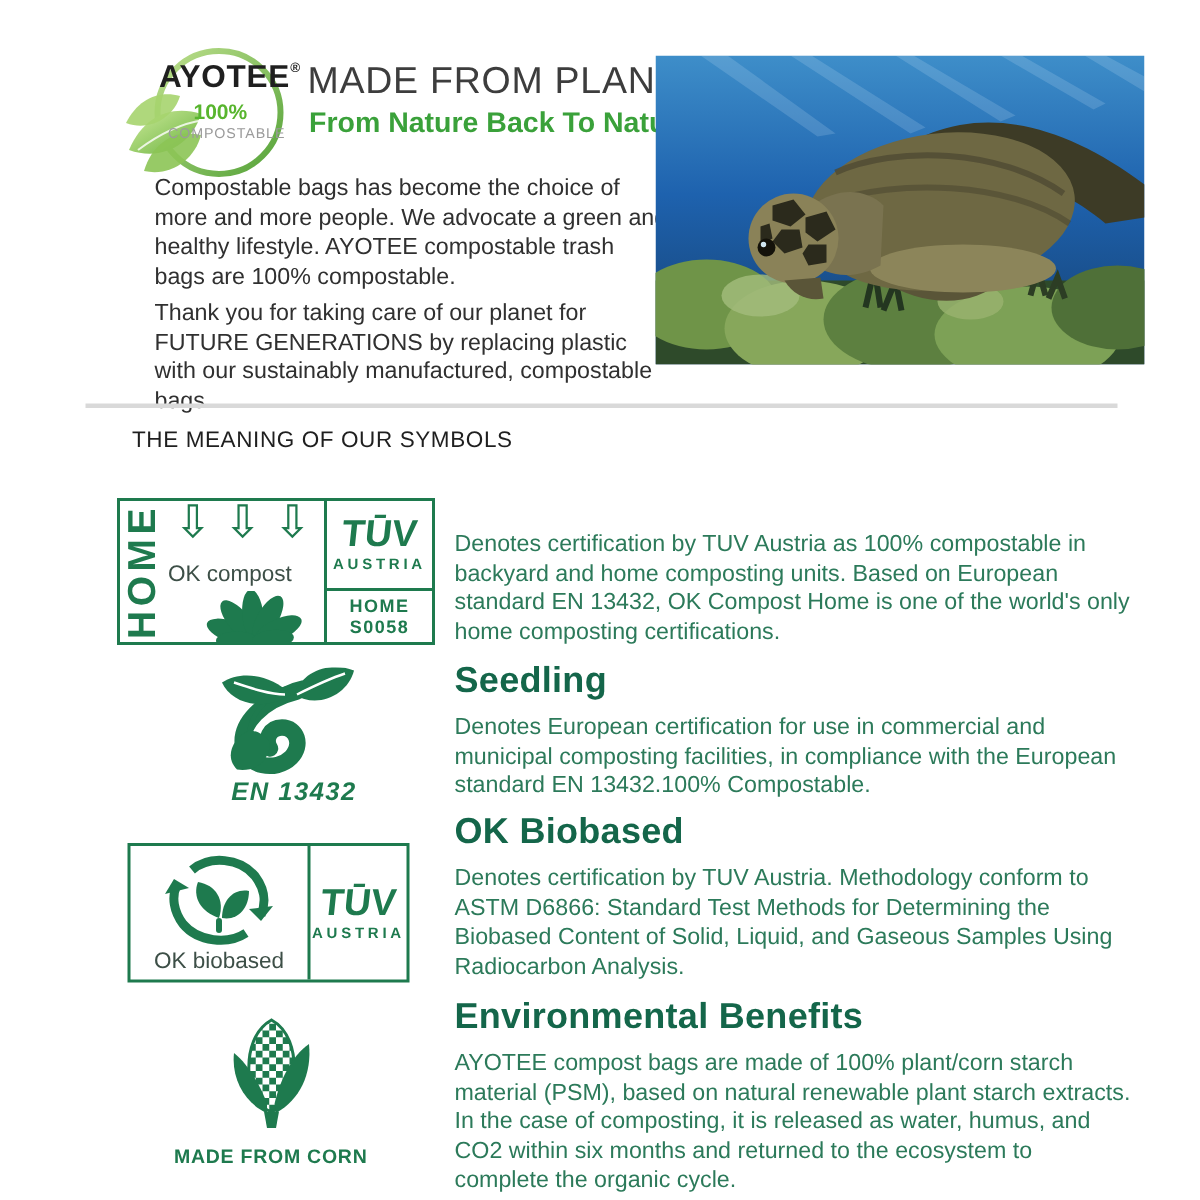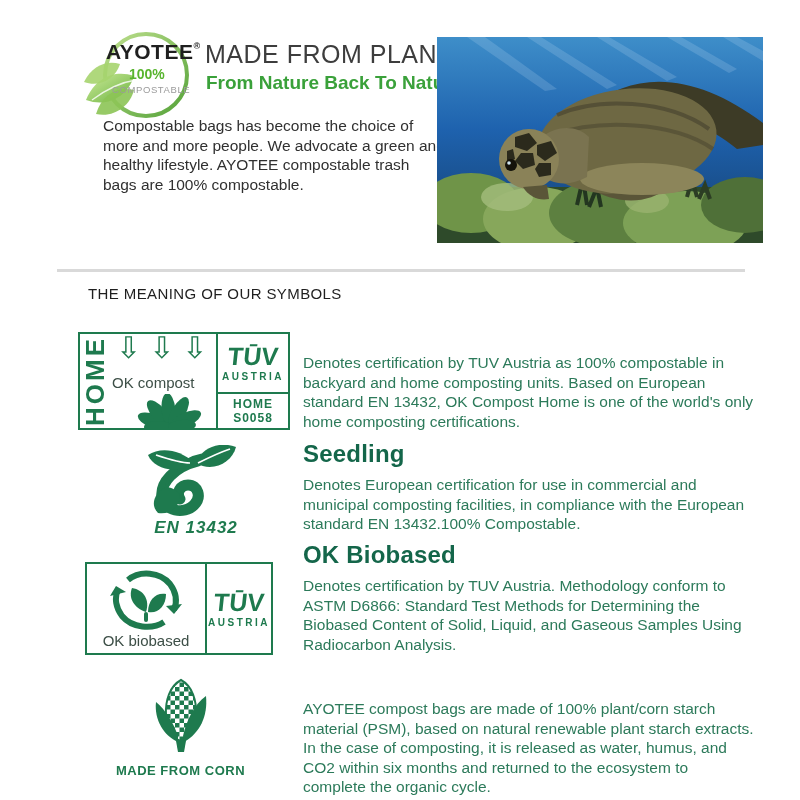--- a/index.html
+++ b/index.html
@@ -106,20 +106,21 @@
       <span>AYOTEE</span><sup>®</sup>
     </div>
     <div class="brand-percent">100%</div>
     <div class="brand-compostable">COMPOSTABLE</div>
   </div>
 
   <div class="hd-title">MADE FROM PLANTS</div>
   <div class="hd-subtitle">From Nature Back To Nature</div>
 
   <p class="intro-p intro-1">Compostable bags has become the choice of more and more people. We advocate a green and healthy lifestyle. AYOTEE compostable trash bags are 100% compostable.</p>
+  <p class="intro-p intro-2">Thank you for taking care of our planet for FUTURE GENERATIONS by replacing plastic with our sustainably manufactured, compostable bags.</p>
 
   <div class="photo">
     <svg width="326" height="206" viewBox="0 0 326 206">
       <defs>
         <linearGradient id="water" x1="0" y1="0" x2="0" y2="1">
           <stop offset="0" stop-color="#3e8ec9"></stop>
             <stop offset="0.45" stop-color="#1e62ae"></stop>
             <stop offset="1" stop-color="#153f6f"></stop>
         </linearGradient>
       </defs>
@@ -254,15 +255,16 @@
           <rect x="4.5" y="4.5" width="4.5" height="4.5" fill="#1e7a4e"></rect>
         </pattern>
       </defs>
       <path d="M33,2 C44,8 49,22 48,38 C47,52 41,61 33,63 C25,61 19,52 18,38 C17,22 22,8 33,2 Z" fill="url(#kern)" stroke="#1e7a4e" stroke-width="2"></path>
       <path d="M30,64 C16,58 6,42 8,24 C17,31 26,46 30,58 Z" fill="#1e7a4e"></path>
       <path d="M36,64 C52,55 60,38 58,18 C46,26 38,44 35,58 Z" fill="#1e7a4e"></path>
       <path d="M28,63 L38,63 L36,74 L30,74 Z" fill="#1e7a4e"></path>
     </svg>
     <div class="corn-caption">MADE FROM CORN</div>
   </div>
+  <div class="sec-title t4">Environmental Benefits</div>
   <div class="sec-body b4">AYOTEE compost bags are made of 100% plant/corn starch material (PSM), based on natural renewable plant starch extracts. In the case of composting, it is released as water, humus, and CO2 within six months and returned to the ecosystem to complete the organic cycle.</div>
 
 </div>
 
 </body></html>

